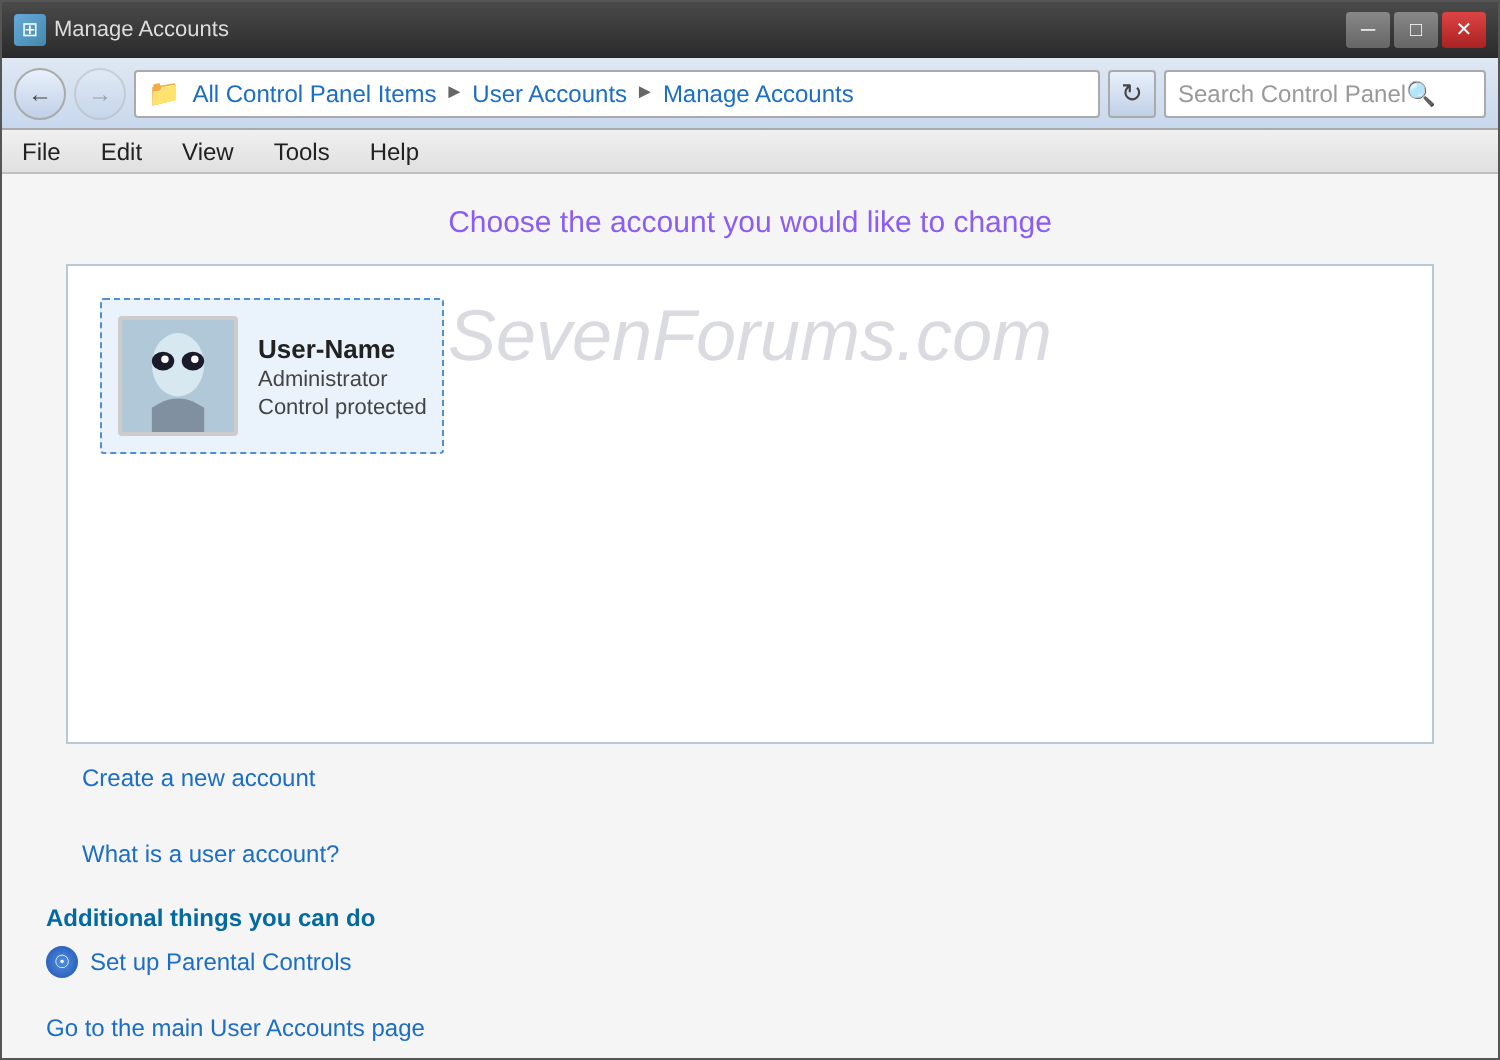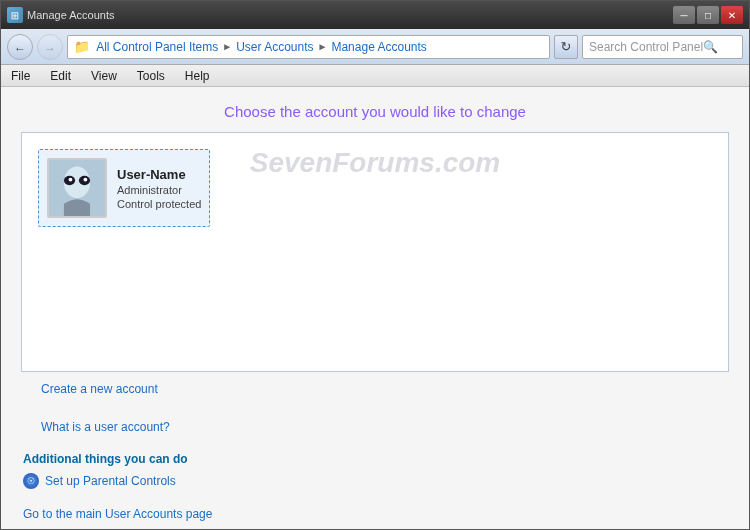--- a/index.html
+++ b/index.html
@@ -175,22 +175,22 @@
       cursor: pointer;
       padding: 2px 4px;
     }
 
     
     .watermark {
       position: absolute;
       top: 60px;
       left: 50%;
       transform: translateX(-50%);
-      font-size: 28px;
-      font-weight: bold;
+      font-size: 36px;
+      font-weight: normal;
       color: rgba(150, 150, 170, 0.35);
       white-space: nowrap;
       pointer-events: none;
       z-index: 10;
       font-style: italic;
     }
 
     
     .main-content {
       flex: 1;
@@ -202,21 +202,21 @@
     }
 
     .page-title {
       text-align: center;
       font-size: 15px;
       color: #8b5cf6;
       padding: 16px 0 12px 0;
     }
 
     .accounts-panel {
-      margin: 0 20px;
+      margin: 0 32px;
       border: 1px solid #b8c8d8;
       background: white;
       min-height: 240px;
       flex: 1;
       max-height: 260px;
       display: flex;
       flex-direction: row;
       align-items: flex-start;
       padding: 16px;
       gap: 20px;

